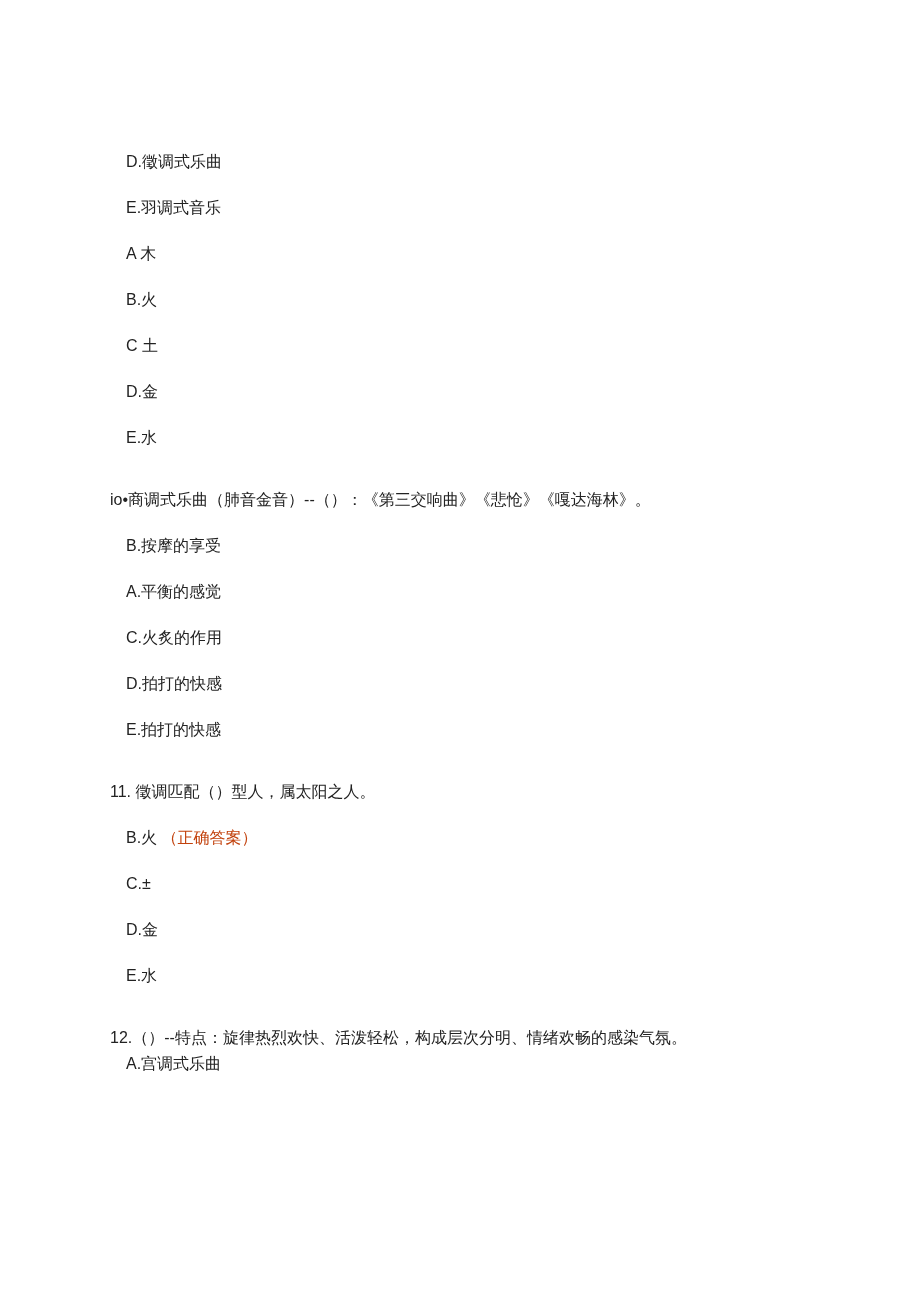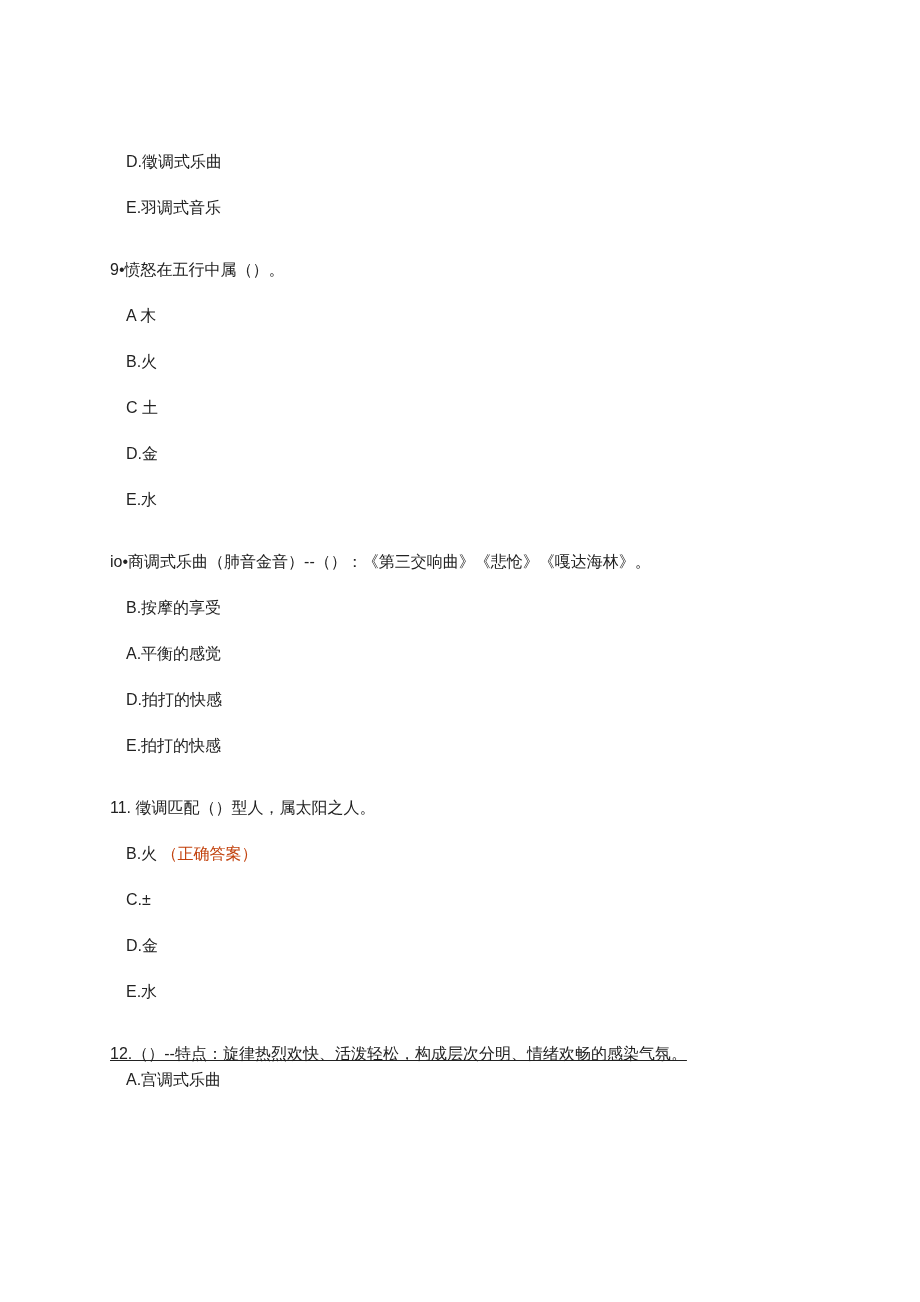--- a/index.html
+++ b/index.html
@@ -18,44 +18,43 @@
   .option {
     margin-bottom: 22px;
     margin-left: 16px;
   }
   .question {
     margin-top: 38px;
     margin-bottom: 22px;
   }
   .tight {
     margin-bottom: 2px;
-    text-decoration: underline;
   }
   .correct {
     color: #c2410c;
   }
 </style>
 </head>
 <body>
 
 <div class="page">
 
   <div class="option">D.徵调式乐曲</div>
   <div class="option">E.羽调式音乐</div>
 
-  <div class="question">9•愤怒在五行中属（）。</div>
   <div class="option">A 木</div>
   <div class="option">B.火</div>
   <div class="option">C 土</div>
   <div class="option">D.金</div>
   <div class="option">E.水</div>
 
   <div class="question">io•商调式乐曲（肺音金音）--（）：《第三交响曲》《悲怆》《嘎达海林》。</div>
   <div class="option">B.按摩的享受</div>
   <div class="option">A.平衡的感觉</div>
+  <div class="option">C.火炙的作用</div>
   <div class="option">D.拍打的快感</div>
   <div class="option">E.拍打的快感</div>
 
   <div class="question">11. 徵调匹配（）型人，属太阳之人。</div>
   <div class="option">
     <span>B.火</span>
     <span class="correct">（正确答案）</span>
   </div>
   <div class="option">C.±</div>
   <div class="option">D.金</div>

